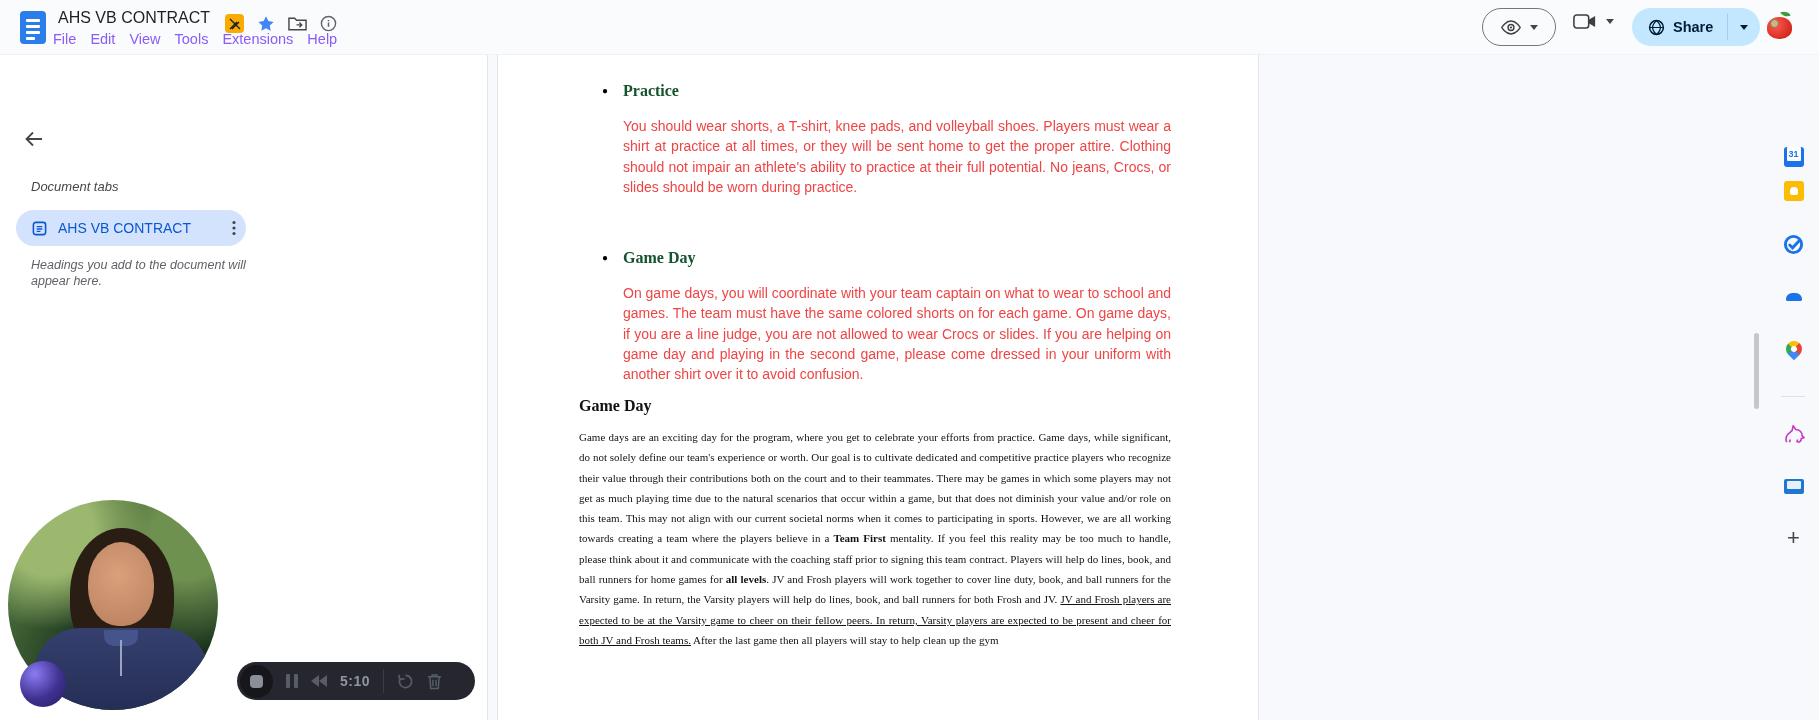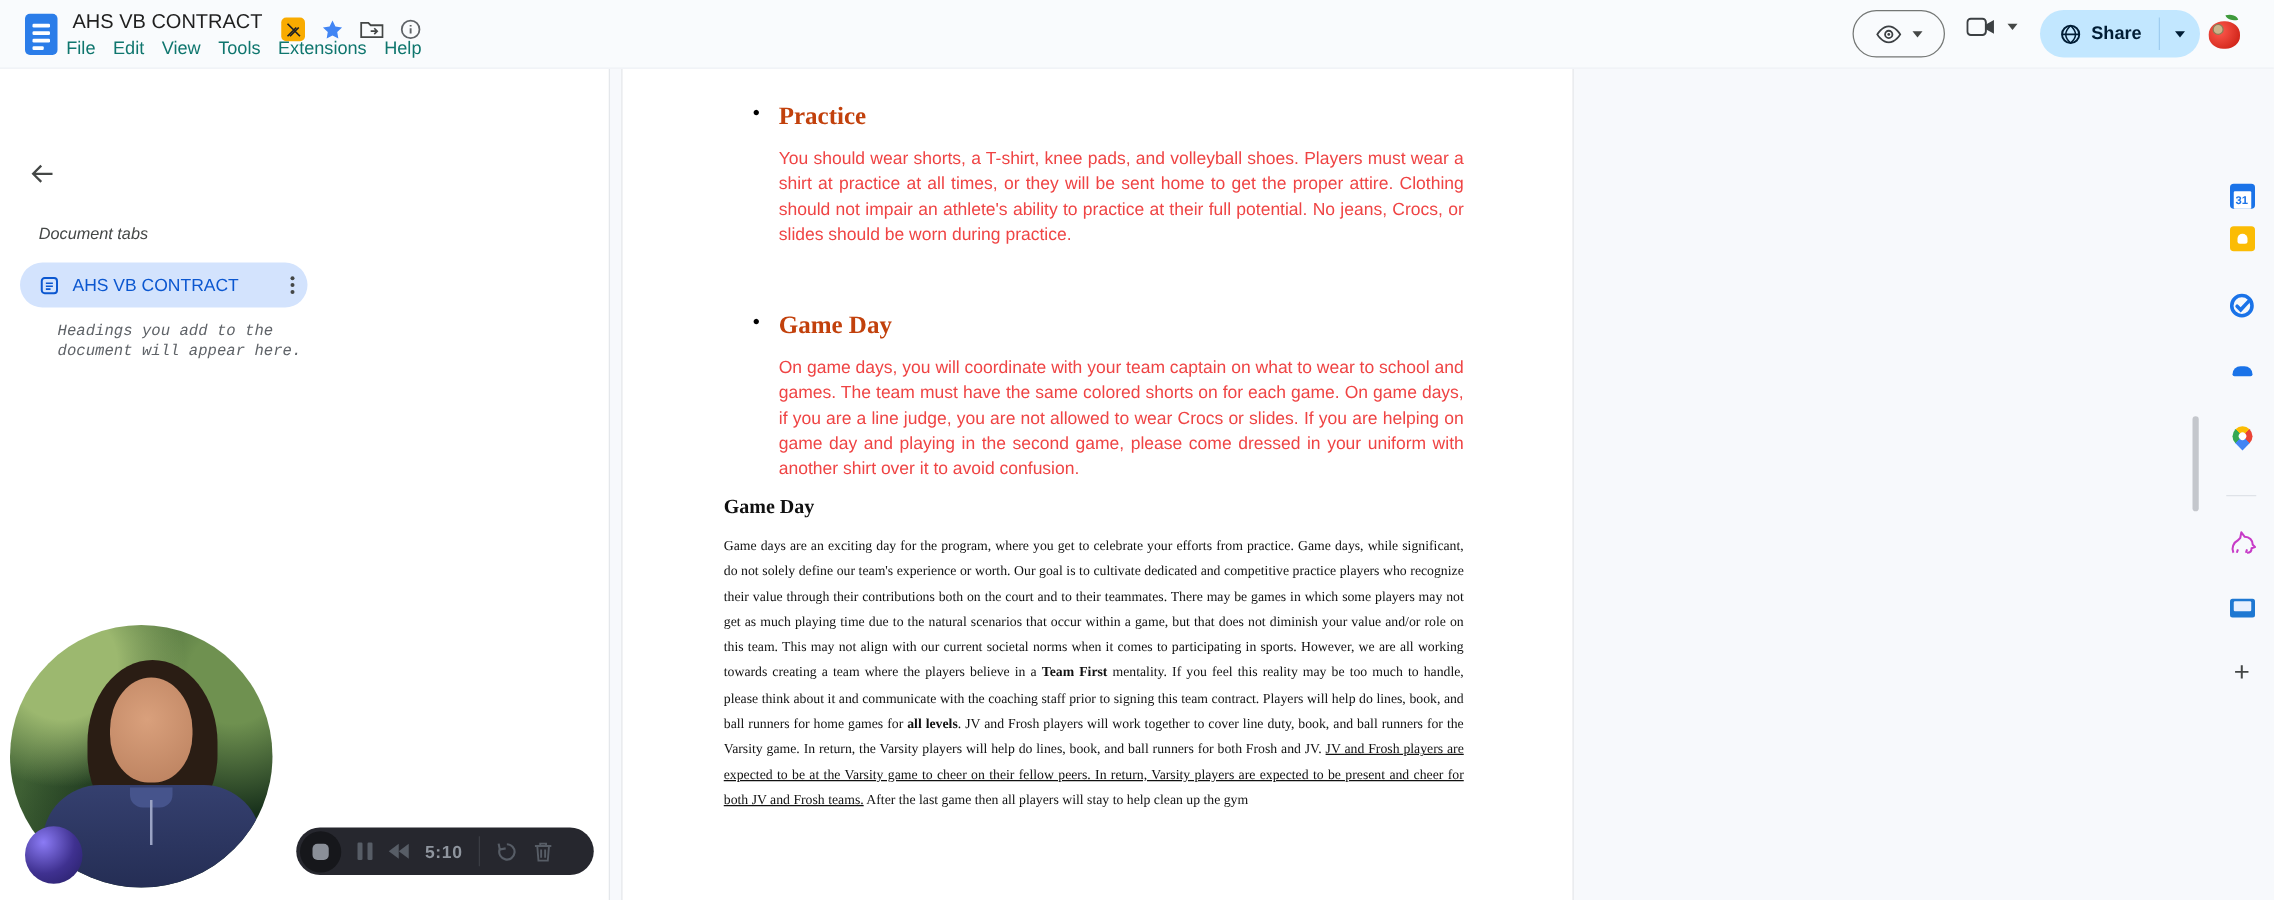--- a/index.html
+++ b/index.html
@@ -6,60 +6,60 @@
   html,body { width:1819px; height:720px; overflow:hidden; font-family:"Liberation Sans",sans-serif; background:#f7f9fc; }
 
   
   #topbar { position:absolute; left:0; top:0; width:1819px; height:55px; background:#f9fbfd; border-bottom:1px solid #eef1f5; z-index:30; }
   #docs-logo { position:absolute; left:20px; top:11px; width:26px; height:33px; background:#2b7de9; border-radius:4px; }
   #docs-logo .ln { position:absolute; left:6px; height:3px; background:#fff; border-radius:1px; }
   #doc-title { position:absolute; left:58px; top:9px; font-size:16px; color:#1f1f1f; white-space:nowrap; }
   #title-badges { position:absolute; left:225px; top:14px; display:flex; align-items:center; gap:13px; }
   .badge-yellow { width:19px; height:19px; background:#f9ab00; border-radius:4px; display:flex; align-items:center; justify-content:center; }
   #menubar { position:absolute; left:46px; top:29px; display:flex; }
-  .menu-item { font-size:14.5px; color:#0f766e; padding:2px 7px; border-radius:4px; cursor:pointer; }
+  .menu-item { font-size:14.5px; color:#8b5cf6; padding:2px 7px; border-radius:4px; cursor:pointer; }
   #view-mode-btn { position:absolute; left:1482px; top:8px; width:74px; height:38px; border:1px solid #747775; border-radius:19px; display:flex; align-items:center; justify-content:center; gap:8px; background:transparent; }
   .caret { width:0; height:0; border-left:4px solid transparent; border-right:4px solid transparent; border-top:5px solid #444746; }
   #meet-btn { position:absolute; left:1573px; top:13px; display:flex; align-items:center; gap:9px; }
   #share-btn { position:absolute; left:1632px; top:8px; height:38px; background:#c2e7ff; border-radius:19px; display:flex; align-items:stretch; }
   #share-main { display:flex; align-items:center; gap:8px; padding:0 14px 0 16px; }
   #share-label { font-size:14.5px; font-weight:600; color:#001d35; }
   #share-divider { width:1px; background:#9fcdf0; margin:6px 0; }
   #share-caret { display:flex; align-items:center; padding:0 12px; }
   #share-caret .caret { border-top-color:#001d35; }
   #avatar { position:absolute; left:1764px; top:10px; width:31px; height:31px; border-radius:50%; overflow:visible; }
   .apple-body { position:absolute; left:3px; top:7px; width:25px; height:22px; background:radial-gradient(circle at 35% 35%, #ff5a4e, #c4170c); border-radius:48% 48% 46% 46%; }
   .apple-leaf { position:absolute; left:17px; top:1px; width:9px; height:6px; background:#3f9a3c; border-radius:0 100% 0 100%; transform:rotate(-15deg); }
   .apple-worm { position:absolute; left:6px; top:9px; width:9px; height:9px; background:#cbb58b; border-radius:50%; border:1px solid #8d7a55; }
 
   
   #sidebar { position:absolute; left:0; top:55px; width:488px; height:665px; background:#ffffff; border-right:1px solid #e4e7eb; z-index:5; }
   #back-btn { position:absolute; left:16px; top:66px; width:36px; height:36px; border-radius:50%; display:flex; align-items:center; justify-content:center; color:#444746; }
   #tabs-label { position:absolute; left:31px; top:124px; font-size:13px; color:#444746;font-style:italic; }
   #doc-tab { position:absolute; left:16px; top:155px; width:230px; height:36px; background:#d3e3fd; border-radius:18px; display:flex; align-items:center; padding:0 10px 0 16px; }
   #doc-tab-label { font-size:14px; font-weight:500; color:#0b57d0; flex:1; margin-left:11px; white-space:nowrap; }
-  #tab-helper { position:absolute; left:46px; top:202px; width:230px; font-size:12.5px; font-style:italic; color:#5f6368; line-height:16px;font-family:Liberation Mono, monospace; }
+  #tab-helper { position:absolute; left:31px; top:202px; width:230px; font-size:12.5px; font-style:italic; color:#5f6368; line-height:16px; }
 
   
   #canvas { position:absolute; left:488px; top:55px; width:1280px; height:665px; background:#f7f9fc; }
   #page { position:absolute; left:9px; top:0; width:762px; height:665px; background:#ffffff; border-left:1px solid #e3e6ea; border-right:1px solid #e3e6ea; }
   .bullet-dot { position:absolute; font-size:10px; color:#000; }
-  .doc-h3 { position:absolute; font-size:20px; font-weight:bold; font-family:"Liberation Serif",serif; color:#c2410c; }
+  .doc-h3 { position:absolute; font-size:16px; font-weight:bold; font-family:"Liberation Serif",serif; color:#14532d; }
   .doc-para { position:absolute; left:125px; width:548px; font-size:14px; line-height:20.3px; text-align:justify; font-family:Liberation Sans, sans-serif; color:#ef4444; }
   #doc-callout { position:absolute; left:125px; width:548px; text-align:center; font-size:14px; font-weight:bold; font-style:italic; font-family:"Liberation Serif",serif; color:#111; }
   #doc-h2 { position:absolute; left:81px; font-size:16px; font-weight:bold; font-family:"Liberation Serif",serif; color:#111; }
   #doc-long { position:absolute; left:81px; width:592px; font-size:11px; line-height:20.3px; text-align:justify; font-family:"Liberation Serif",serif; color:#111; }
   .seg-b { font-weight:bold; } .seg-u { text-decoration:underline; }
   #doc-scrollbar { position:absolute; left:1754px; top:333px; width:5px; height:76px; background:#c4c7cc; border-radius:3px; z-index:6; }
 
   
   #right-rail { position:absolute; left:1768px; top:55px; width:51px; height:665px; background:#f7f9fc; z-index:10; }
   .rail-icon { position:absolute; left:50%; transform:translateX(-50%); width:22px; height:22px; display:flex; align-items:center; justify-content:center; }
   #rail-divider { position:absolute; left:13px; top:341px; width:24px; height:1px; background:#dfe3e8; }
-  .cal-outer { width:20px; height:20px; background:#1a73e8; border-radius:3px; display:flex; align-items:flex-end; justify-content:center;margin-top:38px; }
+  .cal-outer { width:20px; height:20px; background:#1a73e8; border-radius:3px; display:flex; align-items:flex-start; justify-content:center;margin-top:38px; }
   .cal-inner { width:14px; height:14px; background:#fff; border-radius:1px; font-size:9px; font-weight:bold; color:#1a73e8; display:flex; align-items:center; justify-content:center; }
   .keep-outer { width:20px; height:20px; background:#fbbc04; border-radius:3px; display:flex; align-items:center; justify-content:center; }
   .keep-bulb { width:8px; height:8px; background:#fff; border-radius:50% 50% 2px 2px; }
   .person-head { width:8px; height:8px; background:#1a73e8; border-radius:50%; margin:0 auto; }
   .person-body { width:16px; height:8px; background:#1a73e8; border-radius:8px 8px 2px 2px; margin-top:1px; }
   .map-pin { width:16px; height:16px; border-radius:50% 50% 50% 0; transform:rotate(-45deg); background:conic-gradient(from 180deg,#4285f4 0 25%,#34a853 0 50%,#fbbc04 0 75%,#ea4335 0); position:relative; }
   .map-pin::after { content:""; position:absolute; left:5px; top:5px; width:6px; height:6px; background:#fff; border-radius:50%; }
   .inbox-tray { width:20px; height:15px; background:#1e78d2; border-radius:2px; position:relative; overflow:hidden; }
   .inbox-tray::before { content:""; position:absolute; left:3px; top:2px; width:14px; height:8px; background:#e8f0fe; border-radius:1px; }
   .plus-glyph { font-size:22px; color:#444746; line-height:20px; }

